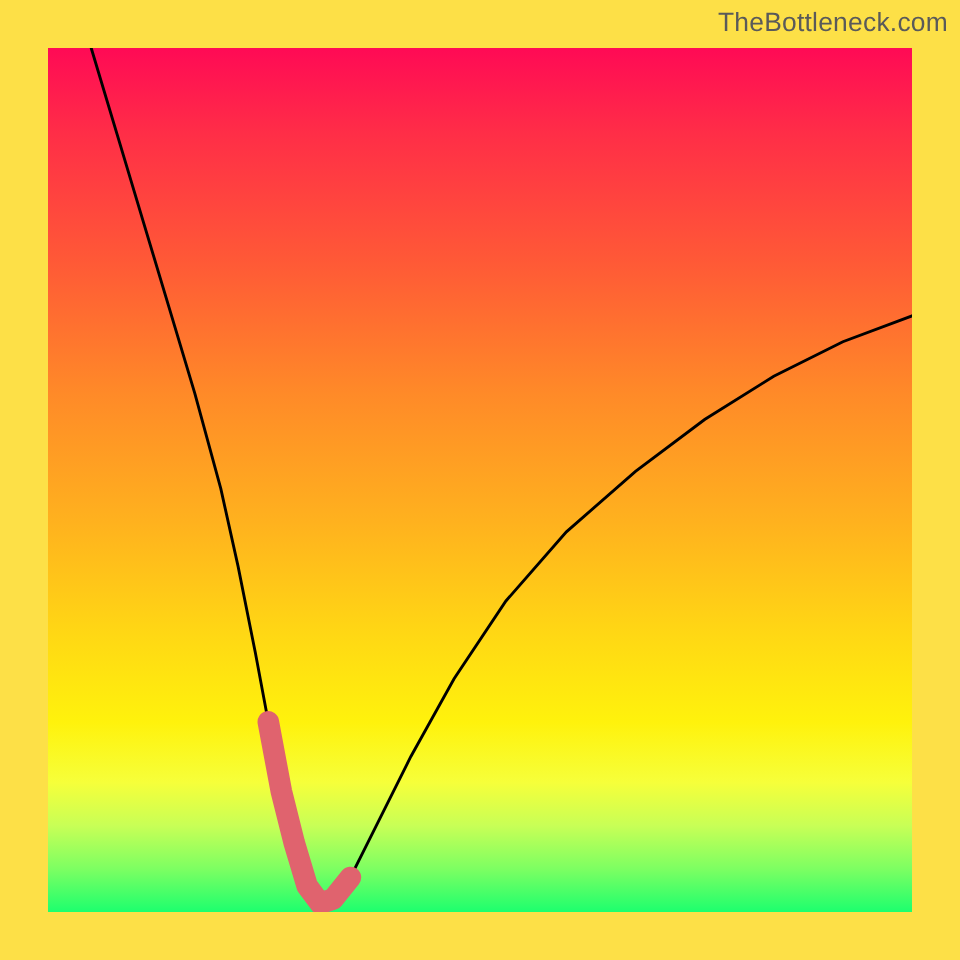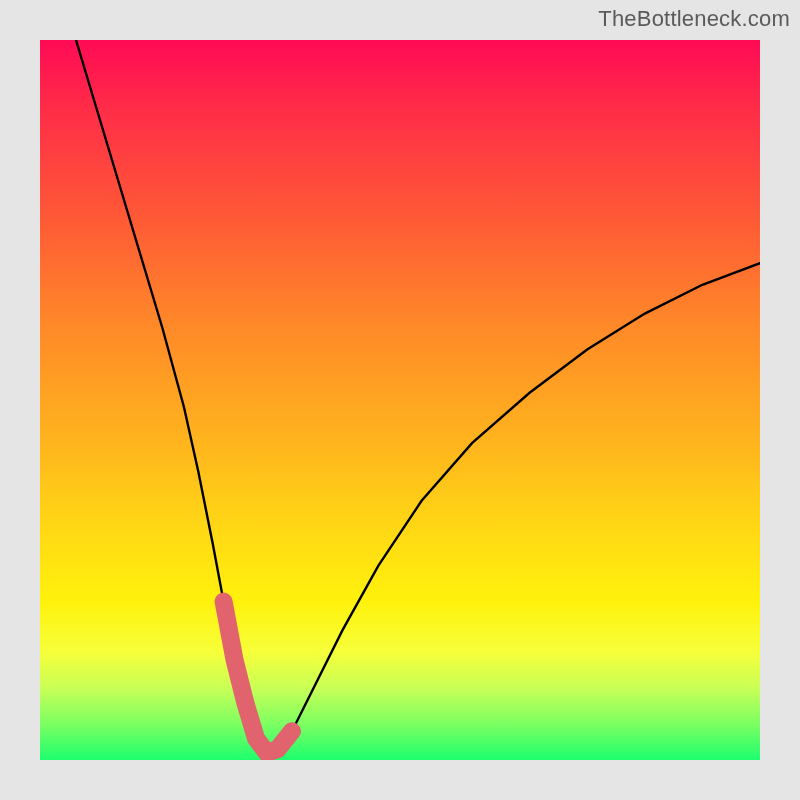--- a/index.html
+++ b/index.html
@@ -9,21 +9,21 @@
     height: 800px;
     background: #000;
     overflow: hidden;
   }
   .frame {
     position: absolute;
     left: 0;
     top: 0;
     width: 800px;
     height: 800px;
-    background: #e5e5e5;
+    background: #fde047;
     text-align: right;
   }
   .plot {
     position: absolute;
     left: 40px;
     top: 40px;
     width: 720px;
     height: 720px;
     
     background: linear-gradient(

